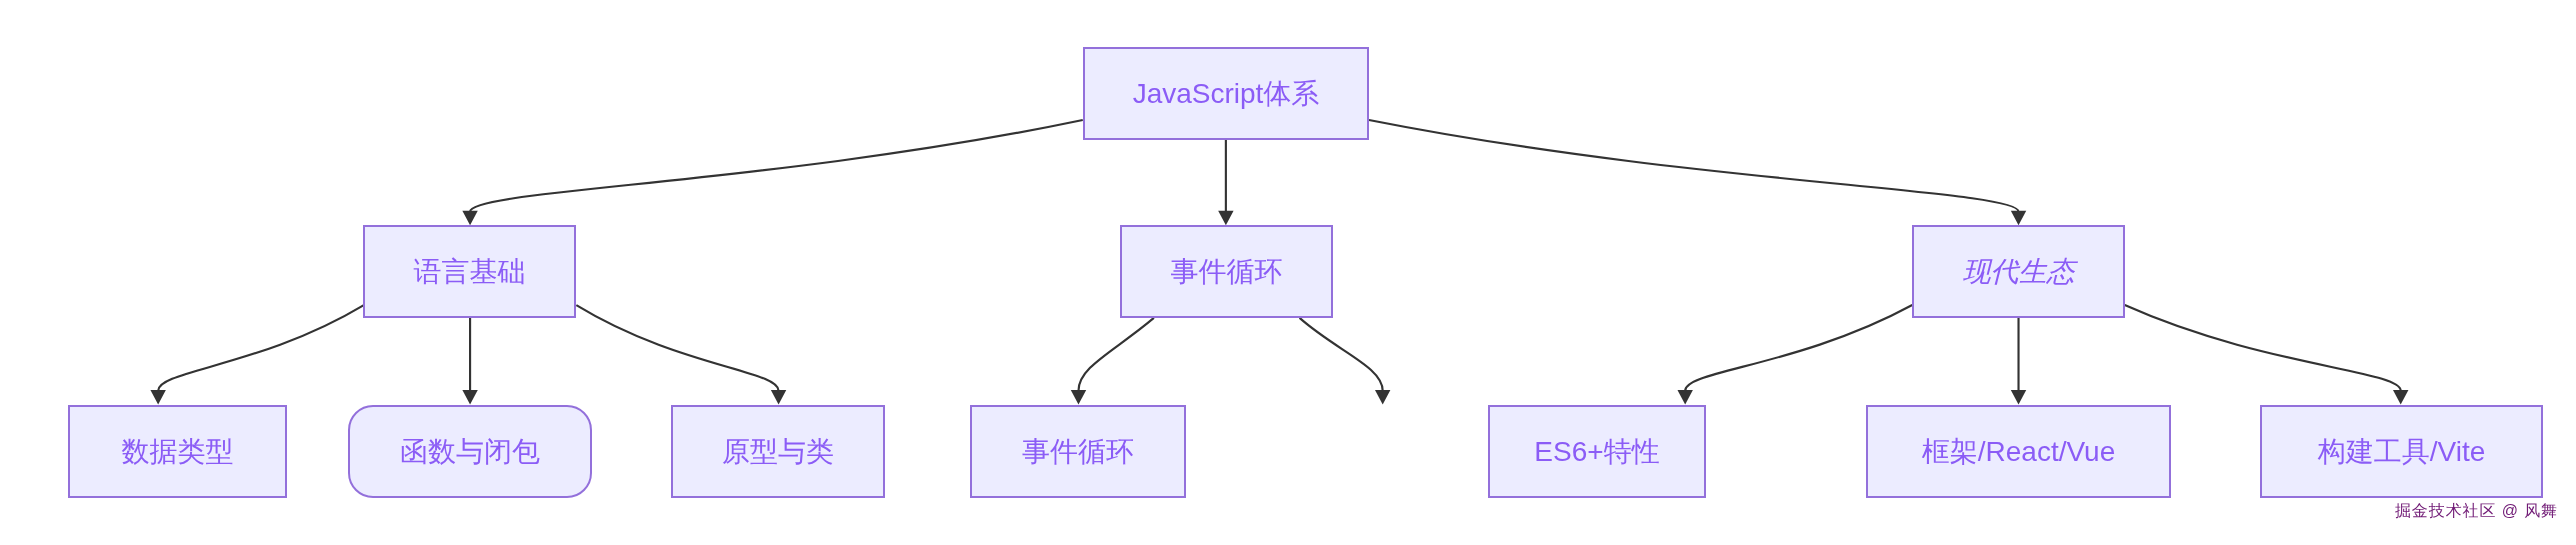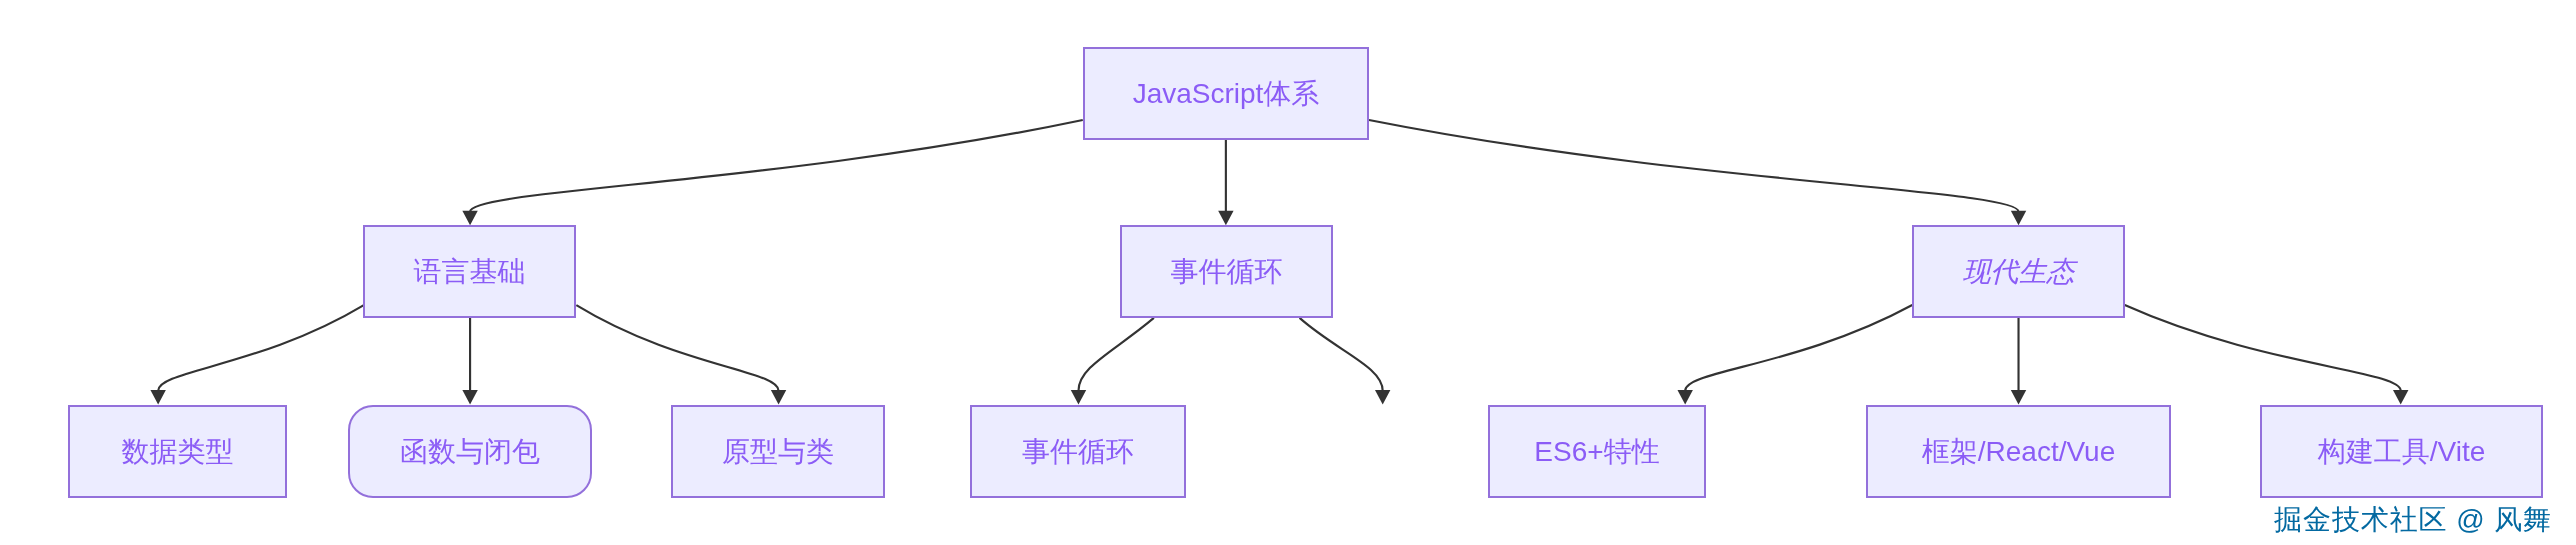--- a/index.html
+++ b/index.html
@@ -20,22 +20,22 @@
   .n-eco       {left:1912px;top:225px;width:213px;font-style:italic;}
   .n-datatypes {left:48px;  top:405px;width:219px;margin-left:20px;}
   .n-closures  {left:348px; top:405px;width:244px;border-radius:25px;}
   .n-proto     {left:671px; top:405px;width:214px;}
   .n-eventloop {left:970px;top:405px;width:216px;}
   .n-async     {left:1274px;top:405px;width:218px;}
   .n-es6       {left:1488px;top:405px;width:218px;}
   .n-frameworks{left:1866px;top:405px;width:305px;text-align:right;}
   .n-build     {left:2260px;top:405px;width:283px;}
   .watermark{
-    position:absolute;right:24px;top:501px;
-    font-size:28px;color:#0369a1;letter-spacing:0.9px;
+    position:absolute;right:18px;top:501px;
+    font-size:16px;color:#701a75;letter-spacing:0.9px;
     text-shadow:1.7px 1.7px 0.9px rgba(255,255,255,0.95);
   }
 </style>
 </head>
 <body>
 
 <div class="canvas">
 
   <svg class="edges" width="2576" height="545" viewBox="0 0 3005 636" aria-hidden="true">
 

